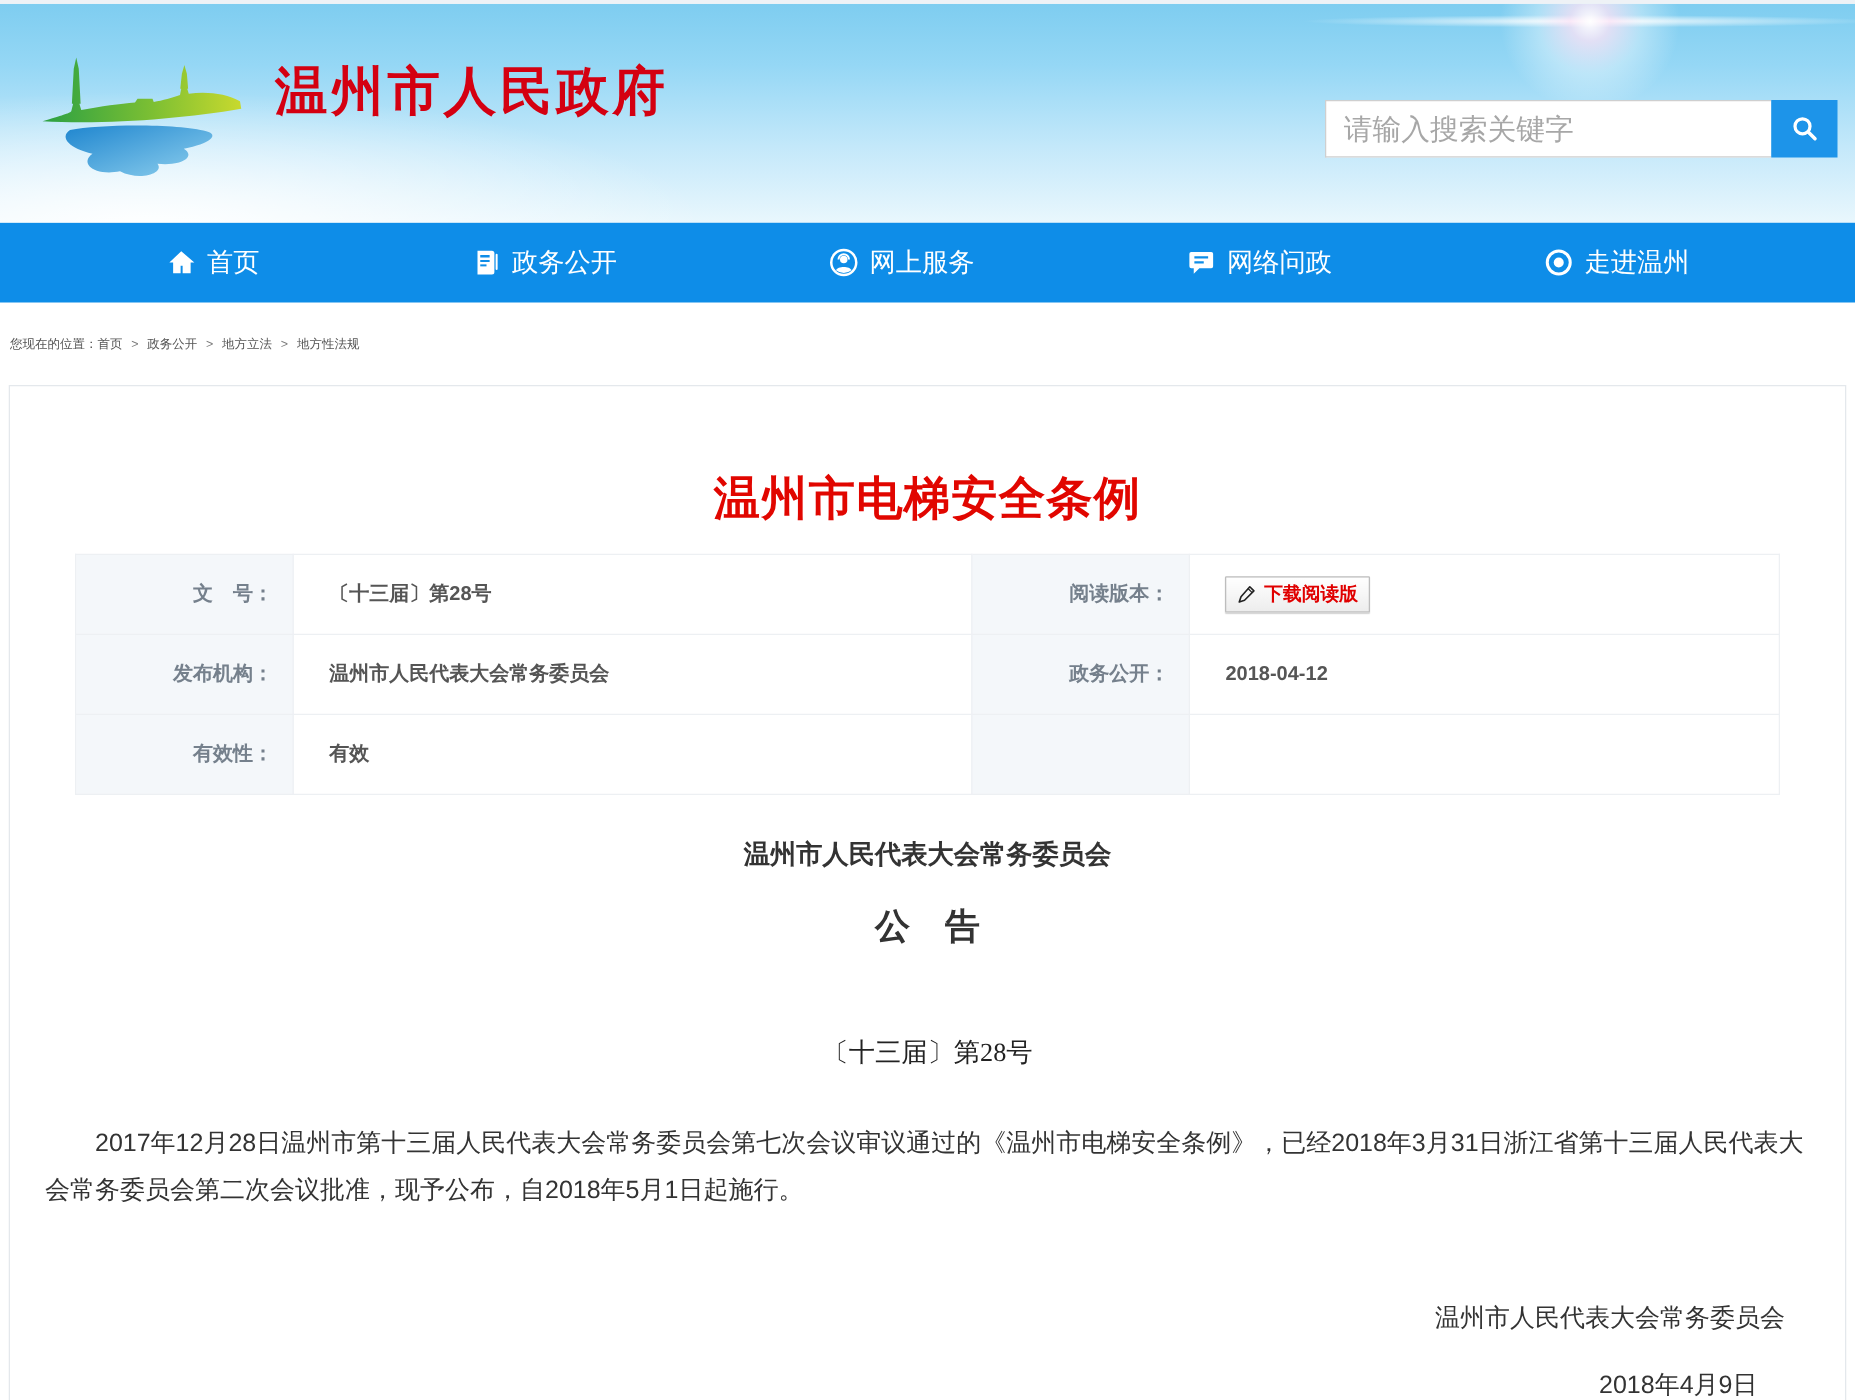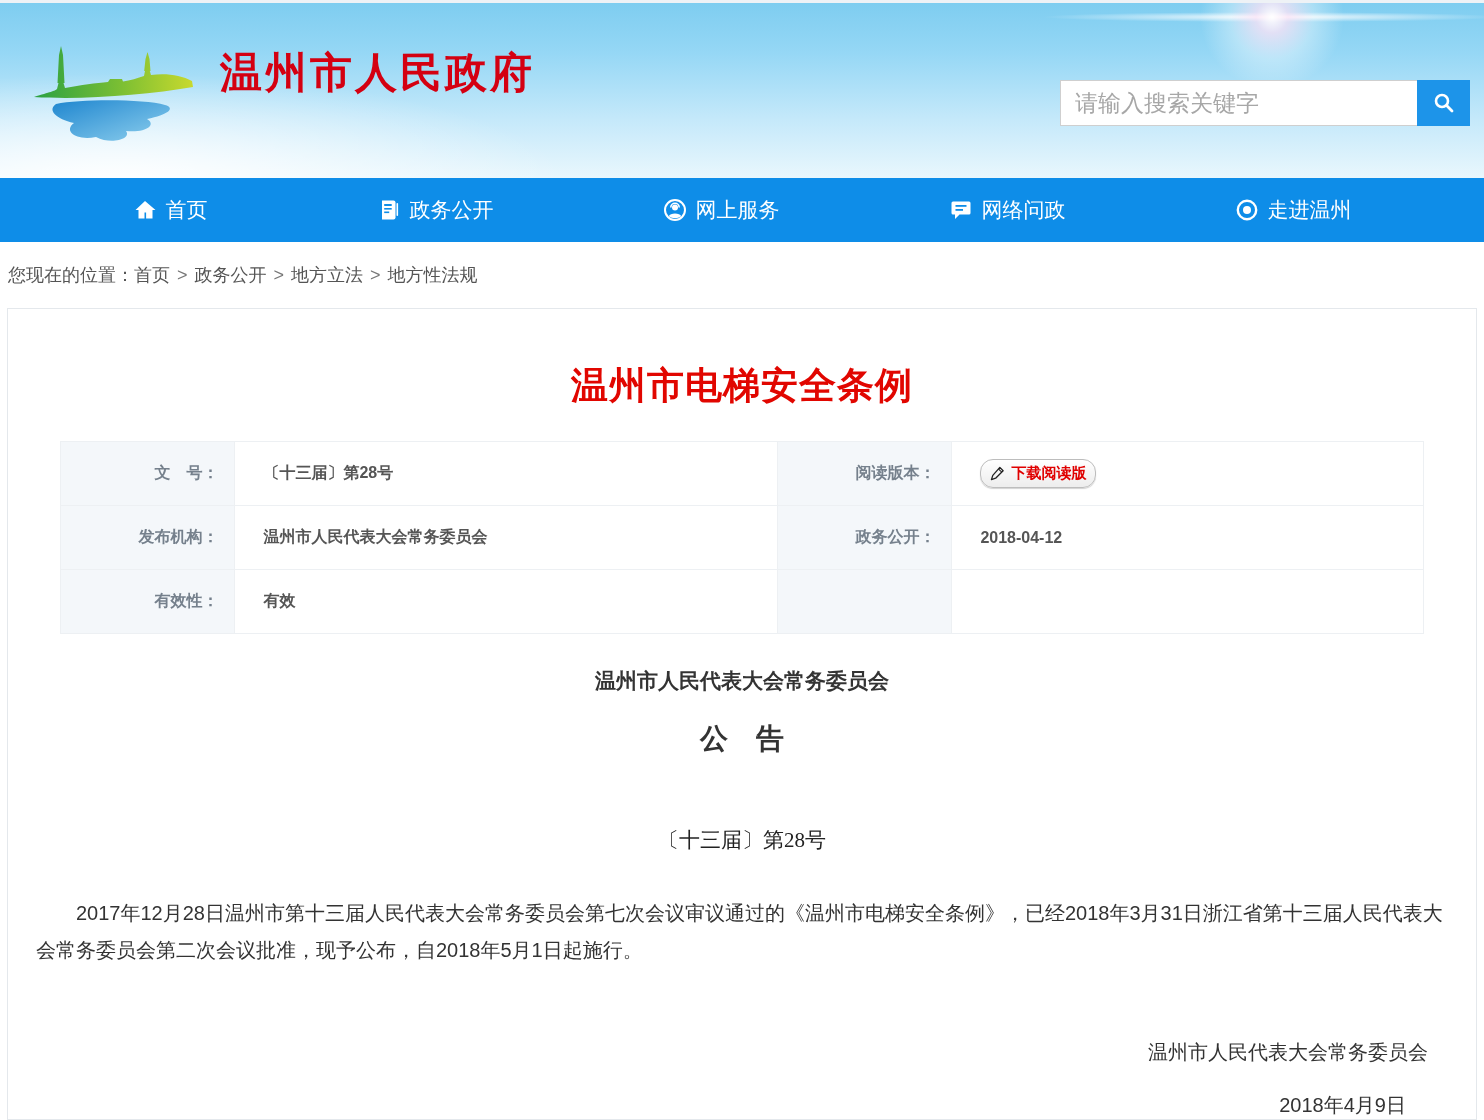--- a/index.html
+++ b/index.html
@@ -63,61 +63,61 @@
     display: flex; align-items: center; gap: 9px;
     color: #ffffff; font-size: 21px; cursor: pointer; white-space: nowrap;
   }
   .nav-item svg { display: block; }
 
   
   .breadcrumb {
     height: 66px;
     display: flex; align-items: center;
     padding-left: 8px;
-    font-size: 18px; color: #555;
+    font-size: 10px; color: #555;
   }
   .breadcrumb .crumb { color: #555; cursor: pointer; }
   .breadcrumb .sep { margin: 0 7px; color: #777; }
 
   
   .panel {
     margin: 0 7px;
     border: 1px solid #e4e8ec;
     background: #ffffff;
     min-height: 810px;
   }
   .doc-title {
     text-align: center;
     color: #e10600; font-size: 37px; font-weight: bold;
-    margin-top: 52px; letter-spacing: 1px;
+    margin-top: 65px; letter-spacing: 1px;
   }
 
   .meta-table {
     width: calc(100% - 104px);
-    margin: 30px auto 0;
+    margin: 19px auto 0;
     border-collapse: collapse; table-layout: fixed;
   }
   .meta-table td {
     border: 1px solid #edf0f3;
     height: 64px;
     font-size: 16px; font-weight: bold;
   }
   .meta-table td.mlabel {
     background: #f4f7fa; color: #75808c;
     text-align: right; padding-right: 16px;
   }
   .meta-table td.mvalue { color: #555; padding-left: 28px; }
   .col-l { width: 12.8%; }
   .col-v1 { width: 39.8%; }
   .col-v2 { width: 34.6%; }
 
   .download-btn {
     display: inline-flex; align-items: center; gap: 6px;
     padding: 4px 9px;
-    border: 1px solid #bdbdbd; border-radius: 13px;
+    border: 1px solid #bdbdbd; border-radius: 1px;
     background: linear-gradient(#ffffff, #ededed);
     box-shadow: 0 1px 1px rgba(0,0,0,0.18);
     font-size: 15px; font-weight: bold; color: #e00000;
     cursor: pointer;
     font-family: "Liberation Sans", "DejaVu Sans", sans-serif;
   }
 
   .org-heading { text-align: center; font-size: 21px; font-weight: bold; color: #333; margin-top: 33px; }
   .announce-heading { text-align: center; font-size: 28px; font-weight: bold; color: #333; margin-top: 25px; }
   .doc-no-line {

